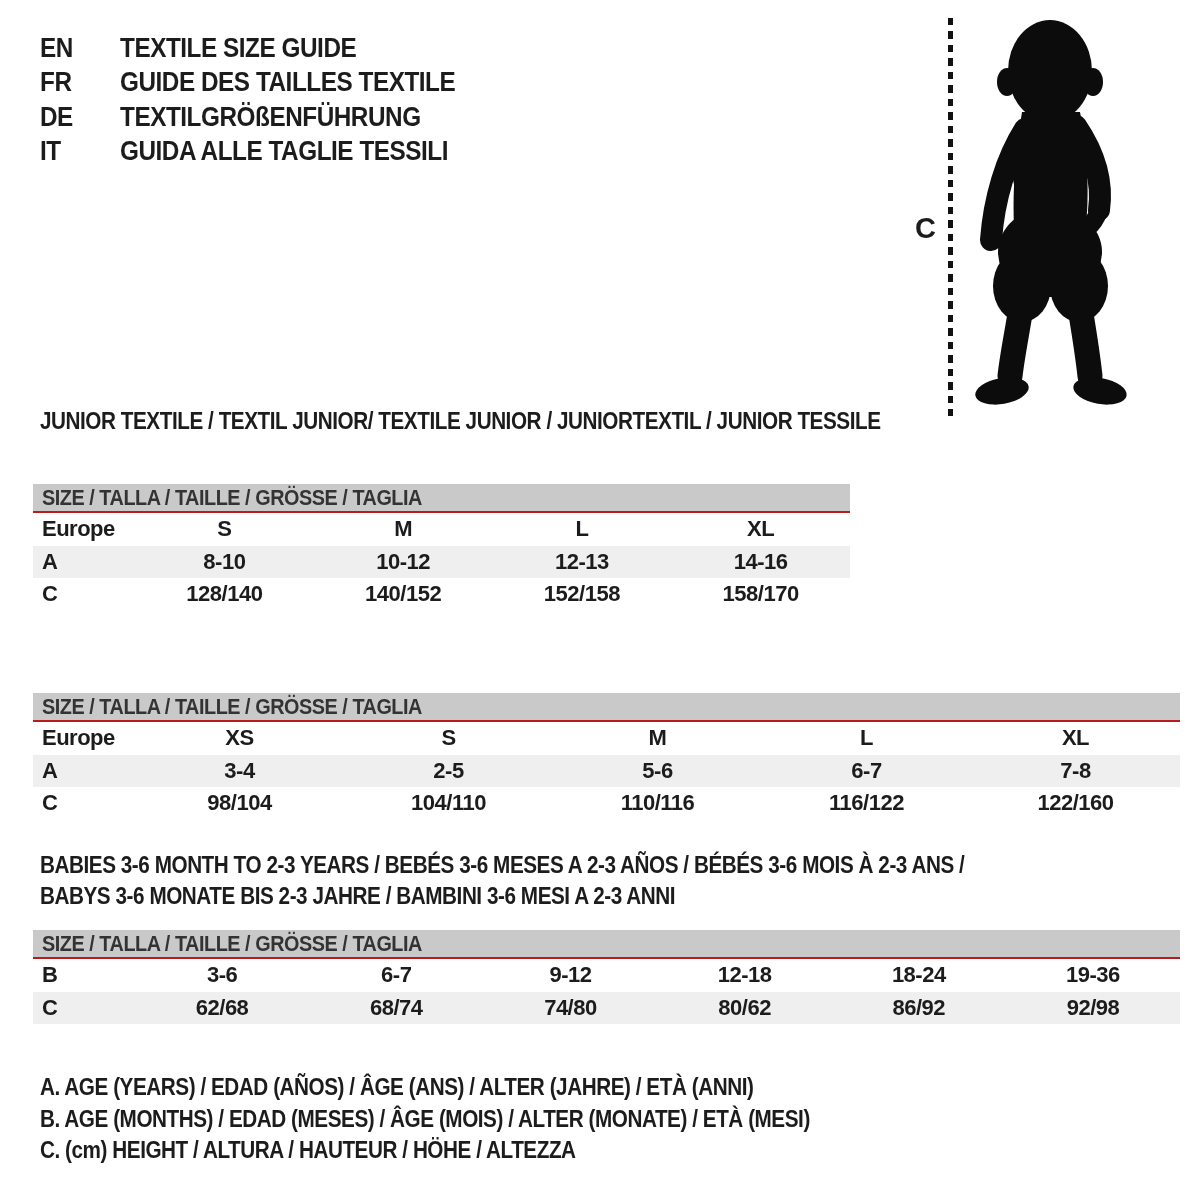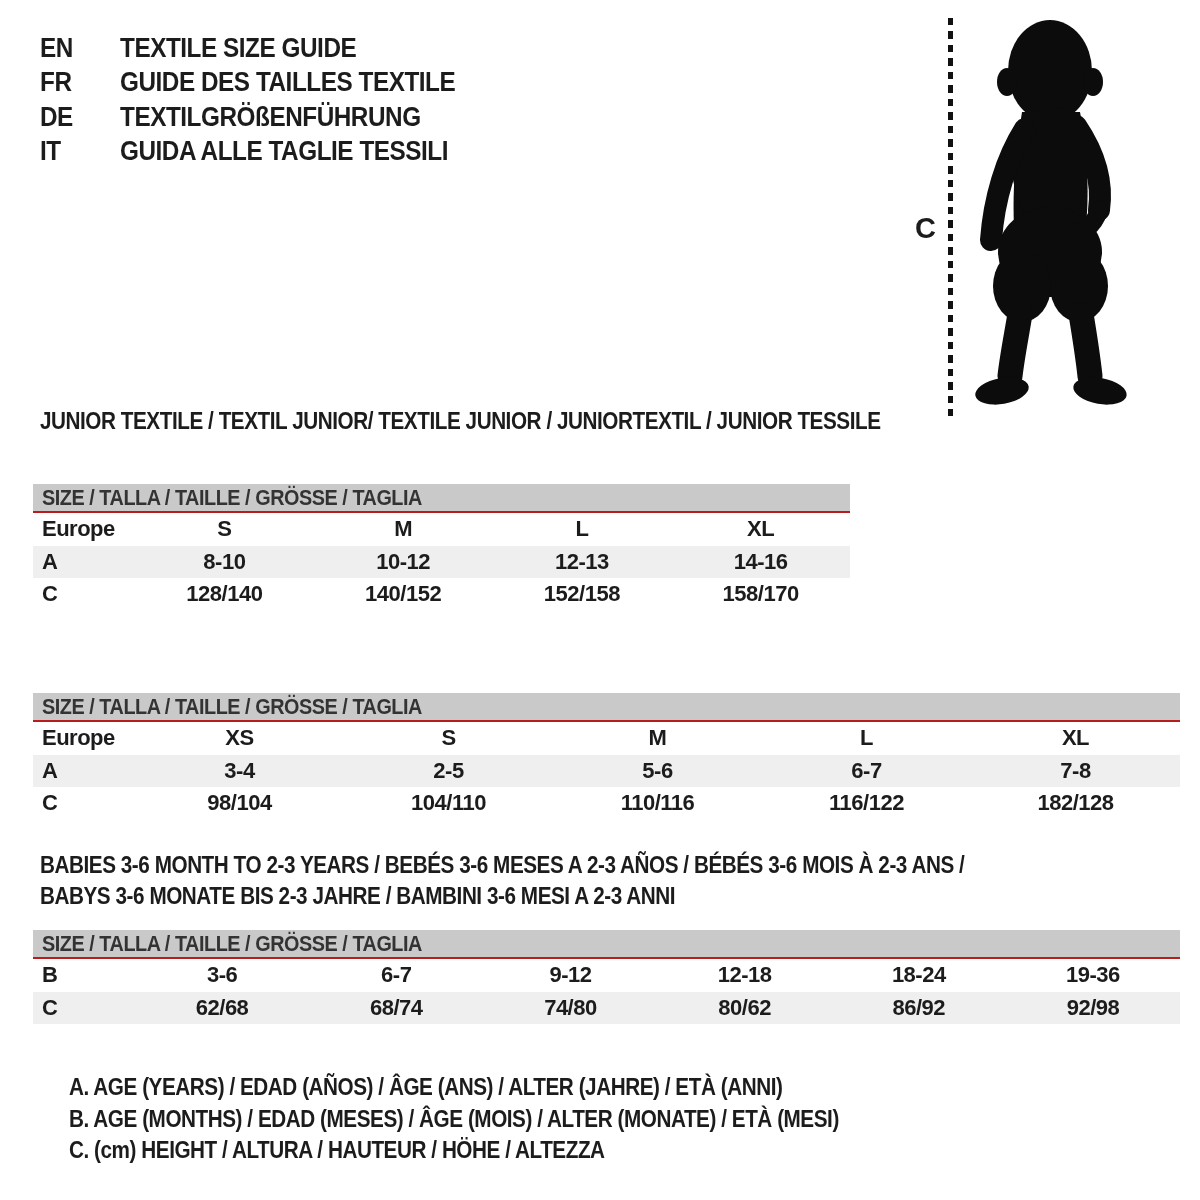--- a/index.html
+++ b/index.html
@@ -38,21 +38,21 @@
   .band { height:27px; background:#c9c9c9; border-bottom:2px solid #b91c1c;
           display:flex; align-items:center; padding-left:9px; color:#333;
           font-size:22px; box-sizing:content-box; }
   .trow { display:flex; height:32.5px; align-items:center; font-size:22px;
           letter-spacing:-0.5px; }
   .trow.shaded { background:#efefef; }
   .tlabel { flex:0 0 102px; width:102px; padding-left:9px; box-sizing:border-box; }
   .tcell { flex:1; text-align:center; }
 
   
-  .legend { position:absolute; left:40px; top:1072px; font-size:23px; line-height:31.5px;margin-left:29px; }
+  .legend { position:absolute; left:40px; top:1072px; font-size:23px; line-height:31.5px; }
 </style>
 </head>
 <body>
 
 <div class="canvas">
 
   <div class="langs">
     <div class="lang-row">
       <span class="lang-code"><span class="scx">EN</span></span>
       <span><span class="scx">TEXTILE SIZE GUIDE</span></span>
@@ -142,21 +142,21 @@
       <span class="tcell">5-6</span>
       <span class="tcell">6-7</span>
       <span class="tcell">7-8</span>
     </div>
     <div class="trow">
       <span class="tlabel">C</span>
       <span class="tcell">98/104</span>
       <span class="tcell">104/110</span>
       <span class="tcell">110/116</span>
       <span class="tcell">116/122</span>
-      <span class="tcell">182/128</span>
+      <span class="tcell">122/160</span>
     </div>
   </div>
 
   <div class="section-title title-3">
     <div><span class="scx">BABIES 3-6 MONTH TO 2-3 YEARS / BEBÉS 3-6 MESES A 2-3 AÑOS / BÉBÉS 3-6 MOIS À 2-3 ANS /</span></div>
     <div><span class="scx">BABYS 3-6 MONATE BIS 2-3 JAHRE / BAMBINI 3-6 MESI A 2-3 ANNI</span></div>
   </div>
   <div class="tbl tbl-3">
     <div class="band">
       <span class="scx">SIZE / TALLA / TAILLE / GRÖSSE / TAGLIA</span>

